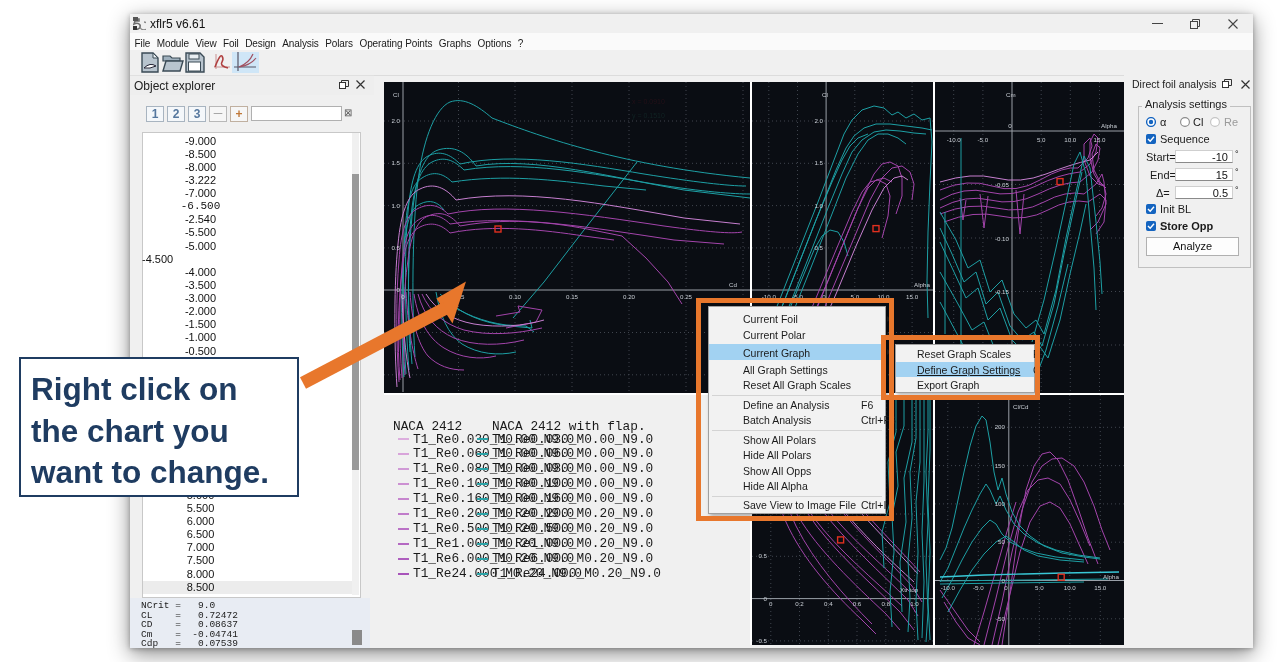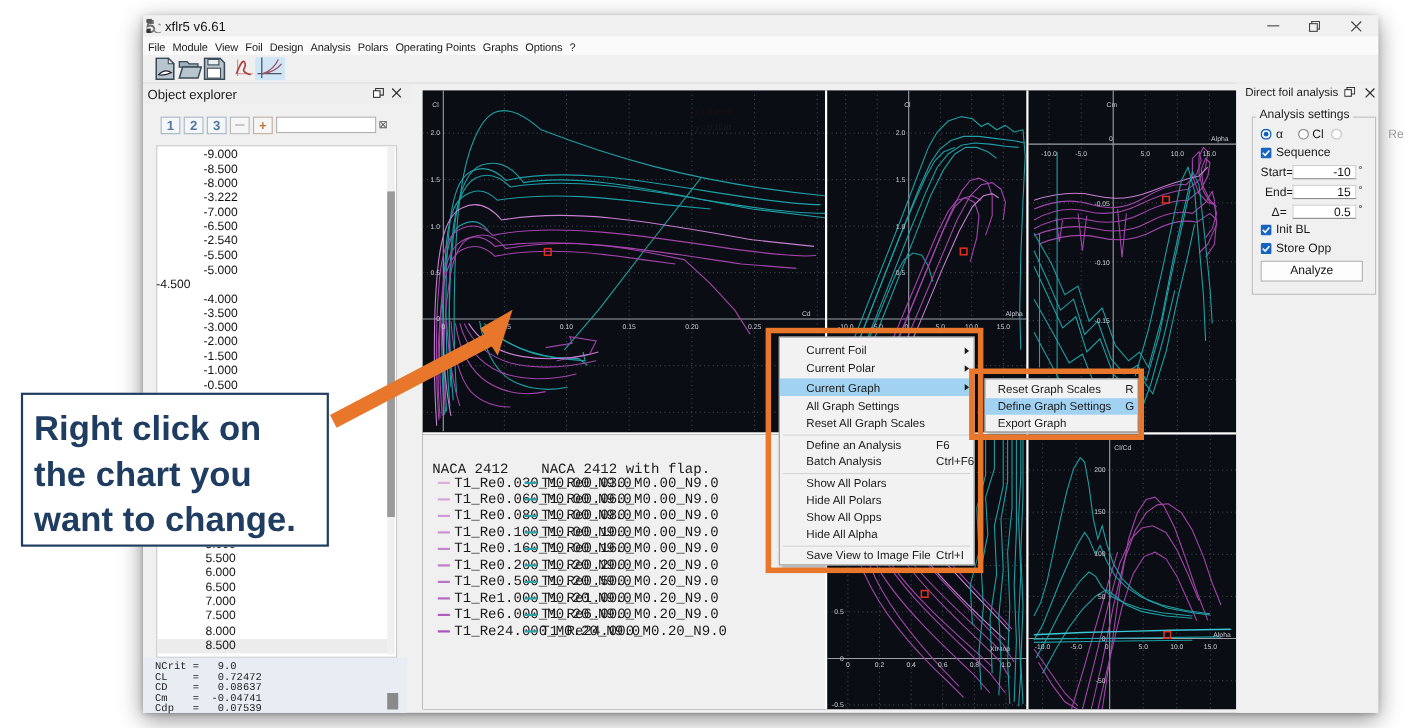--- a/index.html
+++ b/index.html
@@ -6,21 +6,21 @@
 font-family:"Liberation Sans",sans-serif;}
 .ab{position:absolute;}
 .win{left:130px;top:14px;width:1123px;height:634px;background:#f0f0f0;
 box-shadow:0 6px 20px rgba(0,0,0,.45),0 1px 5px rgba(0,0,0,.28);}
 .titlebar{left:130px;top:14px;width:1123px;height:19px;background:#f0f0f0;}
 .menubar{left:130px;top:33px;width:1123px;height:17px;background:#fafafa;}
 .toolbar{left:130px;top:50px;width:1123px;height:25px;background:#f0f0f0;border-bottom:1px solid #dcdcdc;}
 .mi{display:inline-block;font-size:10px;letter-spacing:-0.1px;color:#1a1a1a;line-height:17px;}
 .small{font-size:11px;color:#1a1a1a;}
 .menupop{background:#f2f2f2;border:1px solid #a0a0a0;box-shadow:2px 2px 4px rgba(0,0,0,.3);}
-.mrow{position:absolute;left:4px;width:100%;height:16px;text-align:center;}
+.mrow{position:absolute;left:14px;width:100%;height:16px;text-align:center;}
 .mtext{position:absolute;left:20px;font-size:10.5px;color:#1b1b1b;white-space:nowrap;}
 .msc{position:absolute;font-size:10.5px;color:#1b1b1b;}
 .orect{position:absolute;border:5px solid #e8772c;}
 .arr{position:absolute;left:164px;top:4.5px;width:0;height:0;border-left:4px solid #1b1b1b;border-top:3px solid transparent;border-bottom:3px solid transparent;}
 .mrow .mtext{line-height:16px;}
 .msc{line-height:16px;}
 </style>
 </head>
 <body>
 <div class="ab win"></div>
@@ -102,21 +102,21 @@
 <div class="ab" style="left:251px;top:106px;width:89px;height:13px;background:#fff;border:1px solid #b0b0b0;"></div>
 <div class="ab" style="left:344px;top:107px;font-size:10px;color:#555;">⊠</div>
 
 <div class="ab" style="left:142px;top:132px;width:217px;height:464px;background:#fff;border:1px solid #c8c8c8;"></div>
 <div class="ab" id="listvals" style="left:142px;top:134.6px;width:117px;">
     <div style="position:absolute;left:0;top:0px;width:117px;text-align:center;font-size:11px;color:#111;height:13.1px;line-height:13px;">-9.000</div>
     <div style="position:absolute;left:0;top:13.12px;width:117px;text-align:center;font-size:11px;color:#111;height:13.1px;line-height:13px;">-8.500</div>
     <div style="position:absolute;left:0;top:26.24px;width:117px;text-align:center;font-size:11px;color:#111;height:13.1px;line-height:13px;">-8.000</div>
     <div style="position:absolute;left:0;top:39.36px;width:117px;text-align:center;font-size:11px;color:#111;height:13.1px;line-height:13px;">-3.222</div>
     <div style="position:absolute;left:0;top:52.48px;width:117px;text-align:center;font-size:11px;color:#111;height:13.1px;line-height:13px;">-7.000</div>
-    <div style="position:absolute;left:0;top:65.6px;width:117px;text-align:center;font-size:11px;color:#111;height:13.1px;line-height:13px;">-6.500</div>
+    <div style="position:absolute;left:0;top:65.6px;width:117px;text-align:center;font-size:11px;color:#111;height:13.1px;line-height:13px;font-family:Liberation Mono, monospace;">-6.500</div>
     <div style="position:absolute;left:0;top:78.72px;width:117px;text-align:center;font-size:11px;color:#111;height:13.1px;line-height:13px;">-2.540</div>
     <div style="position:absolute;left:0;top:91.83999999999999px;width:117px;text-align:center;font-size:11px;color:#111;height:13.1px;line-height:13px;">-5.500</div>
     <div style="position:absolute;left:0;top:104.96px;width:117px;text-align:center;font-size:11px;color:#111;height:13.1px;line-height:13px;">-5.000</div>
     <div style="position:absolute;left:0;top:118.08px;width:117px;text-align:left;font-size:11px;color:#111;height:13.1px;line-height:13px;">-4.500</div>
     <div style="position:absolute;left:0;top:131.2px;width:117px;text-align:center;font-size:11px;color:#111;height:13.1px;line-height:13px;">-4.000</div>
     <div style="position:absolute;left:0;top:144.32px;width:117px;text-align:center;font-size:11px;color:#111;height:13.1px;line-height:13px;">-3.500</div>
     <div style="position:absolute;left:0;top:157.44px;width:117px;text-align:center;font-size:11px;color:#111;height:13.1px;line-height:13px;">-3.000</div>
     <div style="position:absolute;left:0;top:170.56px;width:117px;text-align:center;font-size:11px;color:#111;height:13.1px;line-height:13px;">-2.000</div>
     <div style="position:absolute;left:0;top:183.67999999999998px;width:117px;text-align:center;font-size:11px;color:#111;height:13.1px;line-height:13px;">-1.500</div>
     <div style="position:absolute;left:0;top:196.79999999999998px;width:117px;text-align:center;font-size:11px;color:#111;height:13.1px;line-height:13px;">-1.000</div>
@@ -462,21 +462,21 @@
     <circle cx="5" cy="5" r="2.2" fill="#1464c0"></circle>
 </svg>
 <div class="ab small" style="left:1160px;top:116px;">α</div>
 <svg class="ab" style="left:1180px;top:117px" width="10" height="10" viewBox="0 0 10 10">
  <circle cx="5" cy="5" r="4.4" fill="#fff" stroke="#8a8a8a" stroke-width="1.1"></circle>
 </svg>
 <div class="ab small" style="left:1193px;top:116px;">Cl</div>
 <svg class="ab" style="left:1210px;top:117px" width="10" height="10" viewBox="0 0 10 10">
  <circle cx="5" cy="5" r="4.4" fill="#fff" stroke="#c4c4c4" stroke-width="1.1"></circle>
 </svg>
-<div class="ab small" style="left:1262px;top:116px;color:#9a9a9a;">Re</div>
+<div class="ab small" style="left:1224px;top:116px;color:#9a9a9a;">Re</div>
 
 <svg class="ab" style="left:1146px;top:134px" width="10" height="10" viewBox="0 0 10 10">
  <rect x="0.5" y="0.5" width="9" height="9" rx="1" fill="#1464c0" stroke="#1464c0"></rect>
  <path d="M2 5 l2.2 2.2 L8 2.8" stroke="#fff" stroke-width="1.4" fill="none"></path>
 </svg>
 <div class="ab small" style="left:1160px;top:133px;">Sequence</div>
 
 <div class="ab small" style="left:1146px;top:151px;">Start=</div>
 <div class="ab" style="left:1175px;top:150px;width:52px;height:11px;background:#fff;border:1px solid #cfcfcf;border-bottom:1px solid #8a8a8a;font-size:11px;text-align:right;padding-right:4px;color:#111;">-10</div>
 <div class="ab" style="left:1235px;top:149px;font-size:9px;color:#111;">°</div>
@@ -489,21 +489,21 @@
 
 <svg class="ab" style="left:1146px;top:204px" width="10" height="10" viewBox="0 0 10 10">
  <rect x="0.5" y="0.5" width="9" height="9" rx="1" fill="#1464c0" stroke="#1464c0"></rect>
  <path d="M2 5 l2.2 2.2 L8 2.8" stroke="#fff" stroke-width="1.4" fill="none"></path>
 </svg>
 <div class="ab small" style="left:1160px;top:203px;">Init BL</div>
 <svg class="ab" style="left:1146px;top:221px" width="10" height="10" viewBox="0 0 10 10">
  <rect x="0.5" y="0.5" width="9" height="9" rx="1" fill="#1464c0" stroke="#1464c0"></rect>
  <path d="M2 5 l2.2 2.2 L8 2.8" stroke="#fff" stroke-width="1.4" fill="none"></path>
 </svg>
-<div class="ab small" style="left:1160px;top:220px;">Store Opp</div>
+<div class="ab small" style="left:1160px;top:220px;font-weight:bold;">Store Opp</div>
 
 <div class="ab" style="left:1146px;top:237px;width:91px;height:17px;background:#fdfdfd;border:1px solid #b0b0b0;font-size:11px;color:#111;text-align:center;line-height:17px;">Analyze</div>
 
 <div class="ab menupop" id="mainmenu" style="left:708px;top:306px;width:176px;height:206px;">
  <div class="ab" style="left:0px;top:37px;width:176px;height:16px;background:#a2d2f2;"></div>
  <div class="mrow" style="top:4px;">
       <span class="mtext">Current Foil</span>
       <span class="arr"></span>
     </div>
  <div class="mrow" style="top:20px;">
@@ -549,21 +549,21 @@
     </div>
 </div>
 
 <div class="ab menupop" id="submenu" style="left:895px;top:344px;width:138px;height:47px;">
  <div class="ab" style="left:0px;top:16.5px;width:138px;height:15.5px;background:#a2d2f2;"></div>
  <div class="mrow" style="top:1px;">
       <span class="mtext" style="left:7px;">Reset Graph Scales</span>
       <span class="msc" style="left:123px;">R</span>
     </div>
  <div class="mrow" style="top:16.5px;">
-      <span class="mtext" style="left:7px;">Define Graph Settings</span>
+      <span class="mtext" style="left:7px;text-decoration:underline;">Define Graph Settings</span>
       <span class="msc" style="left:123px;">G</span>
     </div>
  <div class="mrow" style="top:32px;">
       <span class="mtext" style="left:7px;">Export Graph</span>
     </div>
 </div>
 
 <div class="orect" style="left:696px;top:298px;width:188px;height:213px;"></div>
 <div class="orect" style="left:881px;top:335px;width:149px;height:55px;"></div>
 

